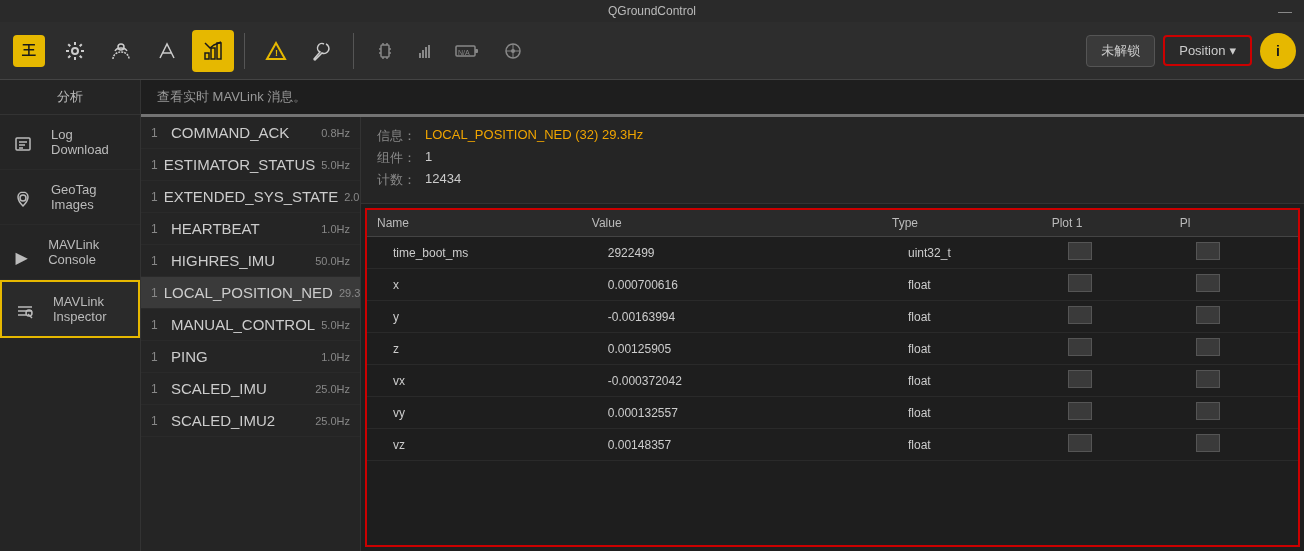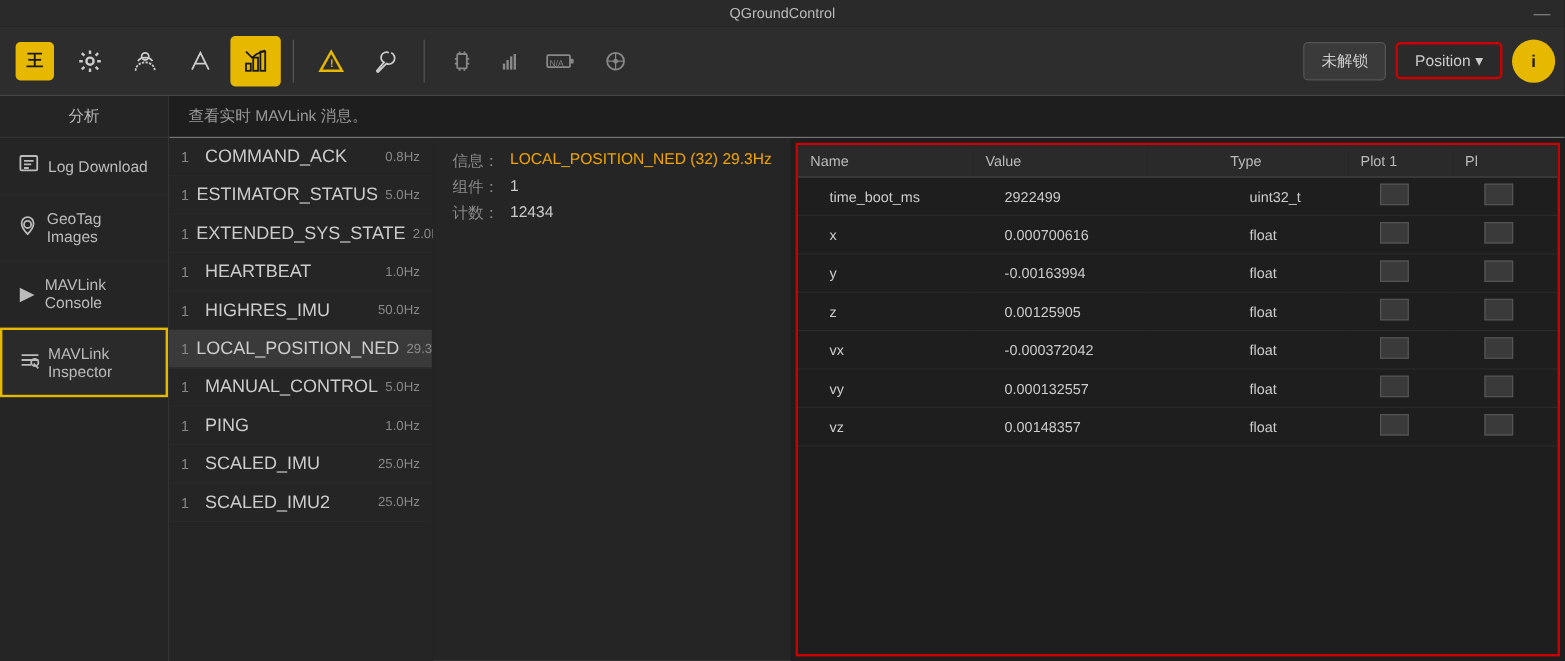--- a/index.html
+++ b/index.html
@@ -132,23 +132,23 @@
     }
     .sidebar-section-title {
       text-align: center;
       padding: 8px 0;
       font-size: 13px;
       color: #bbb;
       border-bottom: 1px solid #333;
     }
     .sidebar-item {
       display: flex;
-      align-items: center;
+      align-items: flex-end;
       padding: 12px 14px;
-      gap: 6px;
+      gap: 19px;
       cursor: pointer;
       color: #bbb;
       border-bottom: 1px solid #2a2a2a;
     }
     .sidebar-item.active {
       border: 2px solid #e6b800;
       background: #2a2a2a;
     }
     .sidebar-icon {
       font-size: 16px;
@@ -161,21 +161,21 @@
       flex: 1;
       background: #1e1e1e;
       display: flex;
       flex-direction: column;
       overflow: hidden;
     }
     .content-header {
       padding: 8px 16px;
       font-size: 13px;
       color: #999;
-      border-bottom: 1px solid #737373;
+      border-bottom: 3px solid #737373;
     }
 
     
     .message-list {
       width: 220px;
       background: #252525;
       overflow-y: auto;
       border-right: 1px solid #333;
     }
     .message-row {
@@ -201,20 +201,21 @@
     }
     .msg-freq {
       font-size: 11px;
       color: #888;
     }
 
     
     .detail-panel {
       flex: 1;
       display: flex;
+      flex-direction: column;
       overflow: hidden;
     }
     .detail-info {
       padding: 10px 16px;
       background: #252525;
       border-bottom: 1px solid #333;
     }
     .detail-info-row {
       display: flex;
       gap: 8px;

